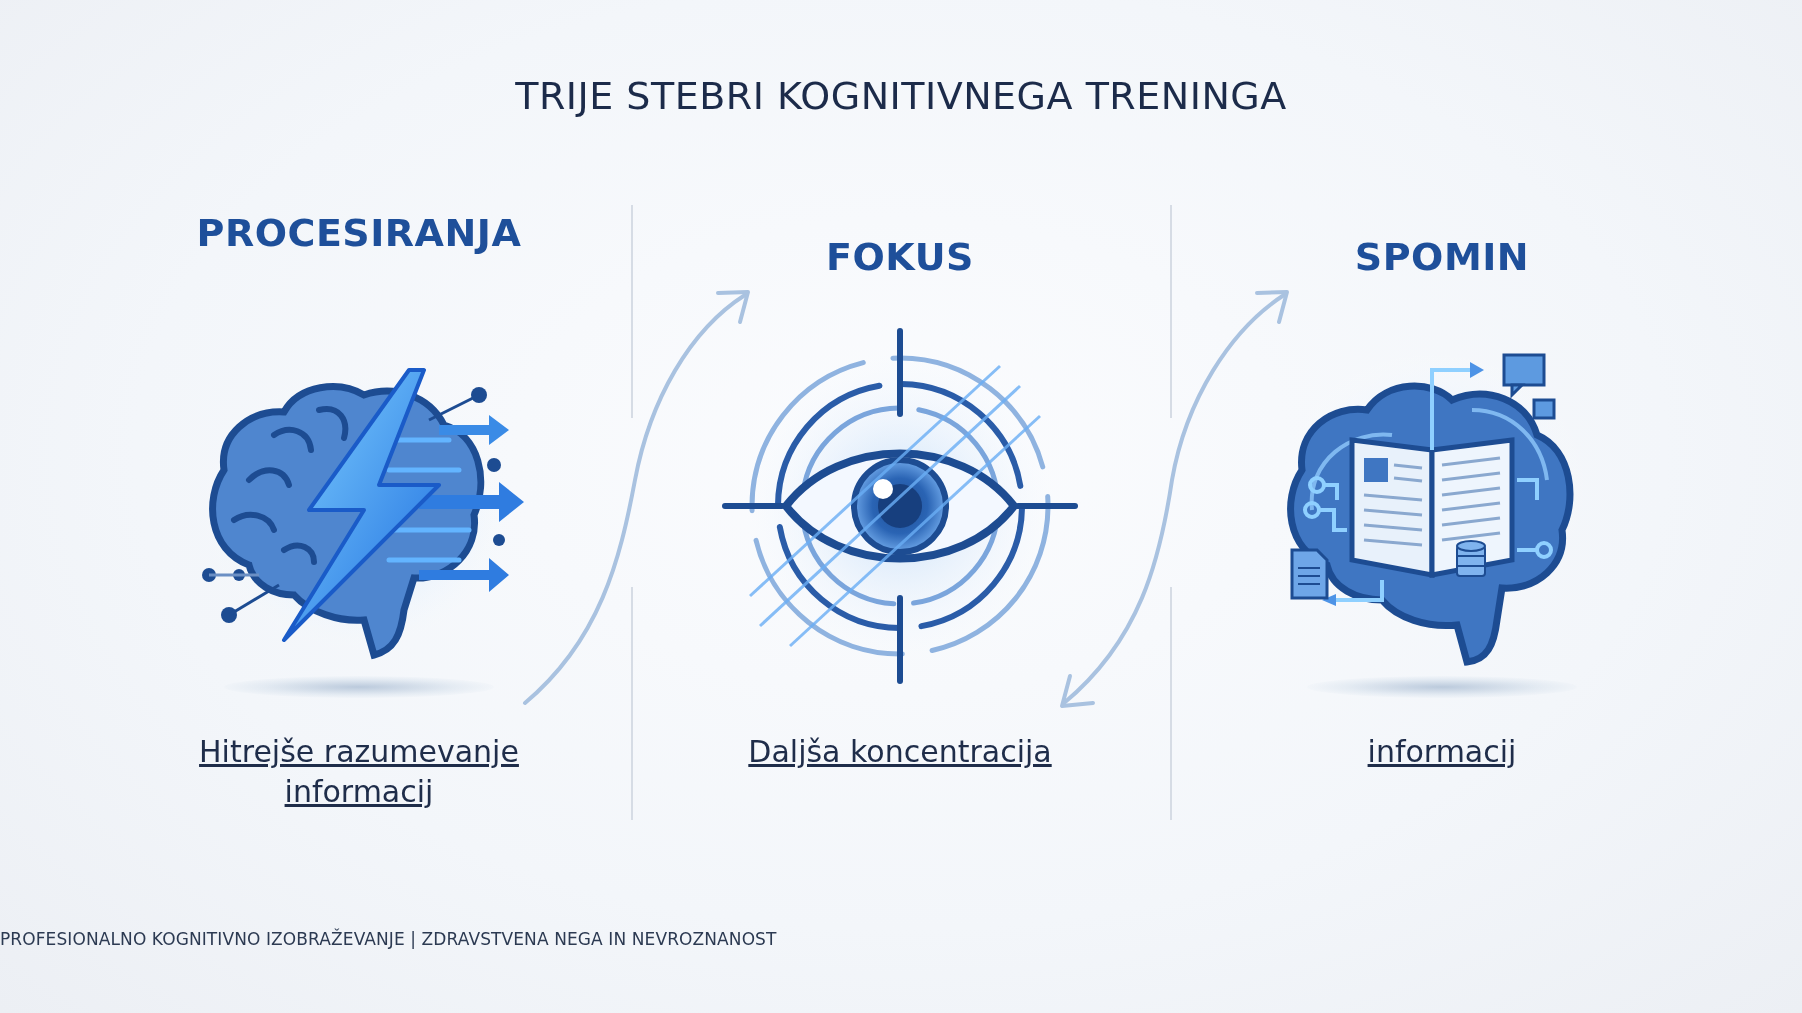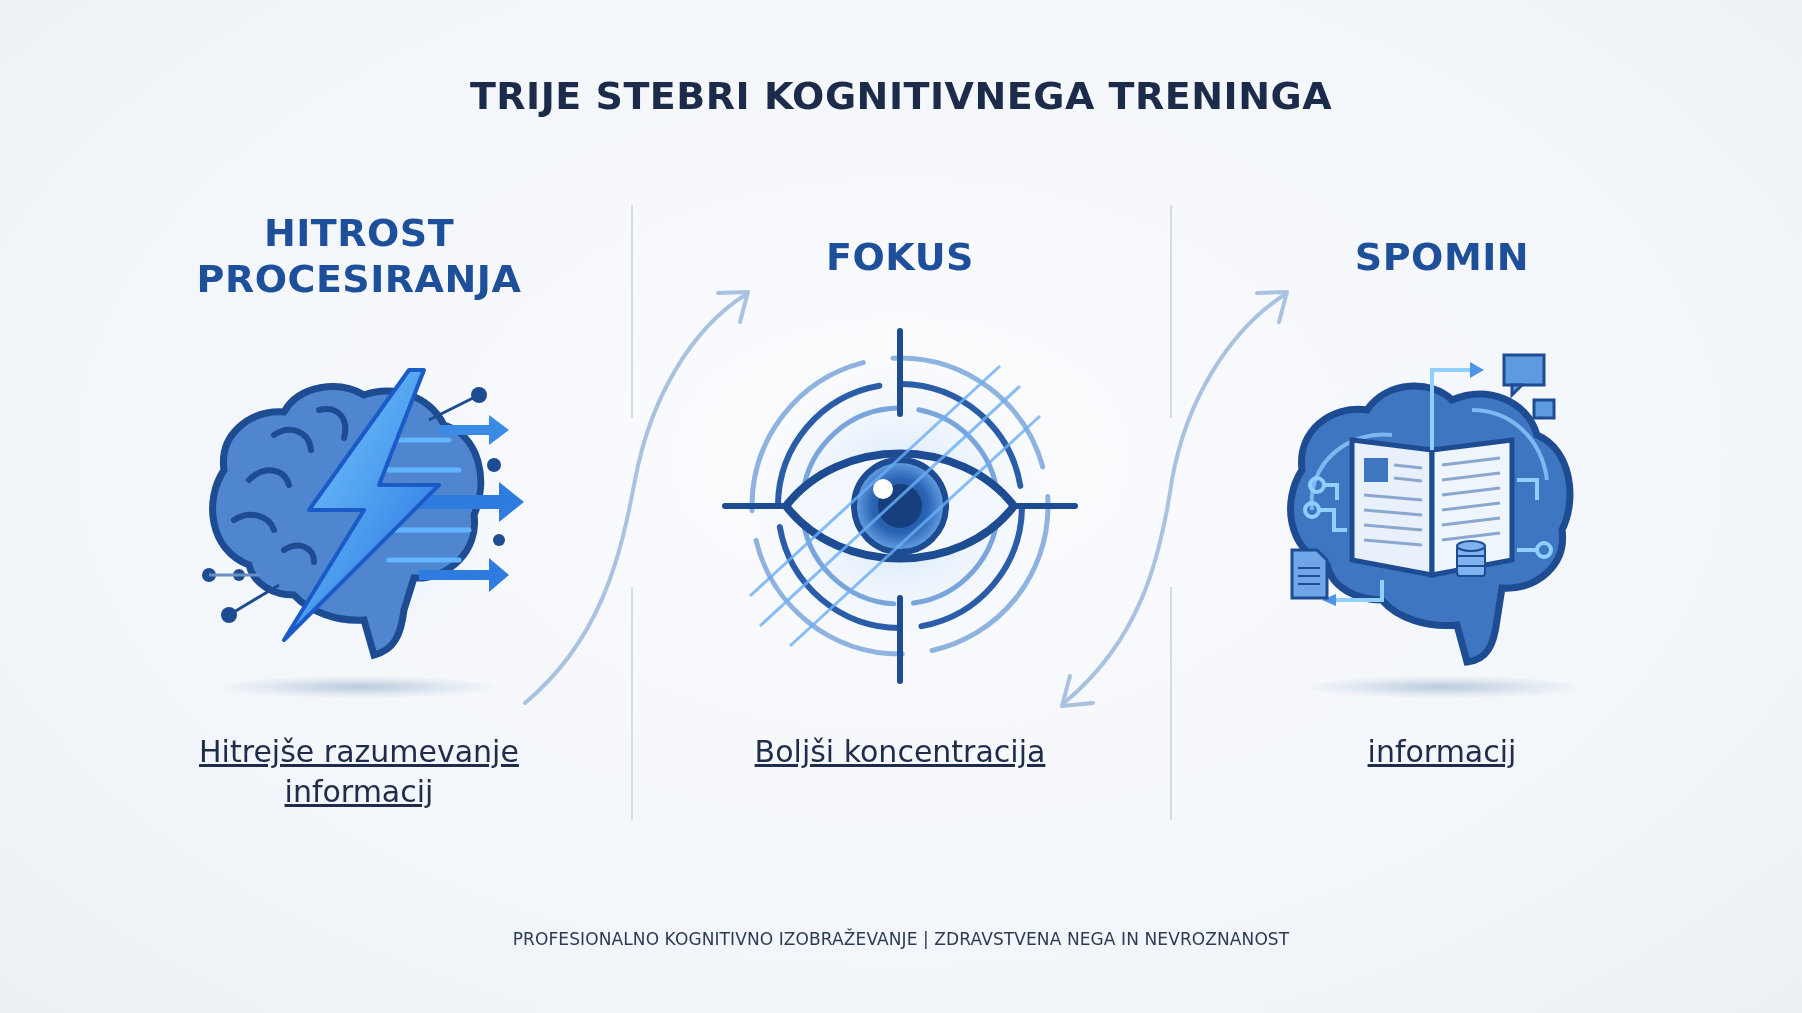--- a/index.html
+++ b/index.html
@@ -5,42 +5,42 @@
   html, body { margin: 0; padding: 0; }
   body {
     width: 1802px; height: 1013px; overflow: hidden; position: relative;
     background: radial-gradient(ellipse at 50% 45%, #fbfcfe 0%, #f3f6fa 60%, #eceff4 100%);
     font-family: "Liberation Sans", sans-serif;
   }
   .abs { position: absolute; }
   .title {
     left: 0; width: 1802px; top: 74px; text-align: center;
     font-family: "DejaVu Sans", sans-serif; font-size: 38px; letter-spacing: 0.5px;
-    color: #1c2b4a; font-weight: bold;
+    color: #1c2b4a; font-weight: normal;
   }
   .col { position: absolute; width: 460px; text-align: center; }
   .col-heading {
     position: absolute; left: 0; width: 100%;
     font-family: "DejaVu Sans", sans-serif; font-weight: bold; color: #1e4f9a;
     font-size: 38px; line-height: 46px; letter-spacing: 0.5px;
   }
   .col-desc {
     position: absolute; left: 0; width: 100%; top: 732px;
     font-family: "DejaVu Sans", sans-serif; font-size: 30px; line-height: 40px;
     color: #1f2d4a;
     text-decoration: underline;
   }
   .divider { position: absolute; width: 2px; background: #d6dce5; }
   .icon { position: absolute; }
   .shadow {
     position: absolute; height: 22px; border-radius: 50%;
     background: radial-gradient(ellipse at center, rgba(140,165,195,0.55) 0%, rgba(180,200,220,0.25) 50%, rgba(255,255,255,0) 75%);
   }
   .footer {
-    left: 0; width: 1802px; top: 929px; text-align: center;
+    left: 0; width: 1802px; top: 929px; text-align: left;
     font-family: "DejaVu Sans", sans-serif; font-size: 17px; color: #2c3a52;
     letter-spacing: 0.1px;
   }
   svg.flow { position: absolute; left: 0; top: 0; }
 </style>
 </head>
 <body>
 
 <div class="abs title">TRIJE STEBRI KOGNITIVNEGA TRENINGA</div>
 
@@ -56,21 +56,20 @@
   </g>
   <g fill="none" stroke="#a9c2e0" stroke-width="4" stroke-linecap="round" stroke-linejoin="round">
     <path d="M1064 703 C 1140 640, 1160 560, 1172 480 C 1186 400, 1230 330, 1284 295"></path>
     <path d="M1257 293 L 1287 292 L 1279 322"></path>
     <path d="M1070 676 L 1062 706 L 1093 703"></path>
   </g>
 </svg>
 
 <div class="col" style="left:129px; top:0; height:1013px;">
   <div class="col-heading" style="top:210px;">
-    <div>HITROST</div>
     <div>PROCESIRANJA</div>
   </div>
   <div class="shadow" style="left:95px; top:676px; width:270px;"></div>
   <svg class="icon" width="340" height="320" viewBox="0 0 340 320" style="left:60px; top:350px;">
     <defs>
       <radialGradient id="glow1" cx="50%" cy="50%" r="50%">
         <stop offset="0%" stop-color="#9fd0ff" stop-opacity="0.7"></stop>
         <stop offset="100%" stop-color="#ffffff" stop-opacity="0"></stop>
       </radialGradient>
       <linearGradient id="bolt1" x1="0" y1="0" x2="1" y2="1">
@@ -135,21 +134,21 @@
     <circle cx="180" cy="180" r="46" fill="url(#iris)" stroke="#1d4c92" stroke-width="6"></circle>
     <circle cx="180" cy="180" r="22" fill="#173f7e"></circle>
     <circle cx="163" cy="163" r="10" fill="#ffffff"></circle>
     <g stroke="#6aaef5" stroke-width="3" opacity="0.8">
       <line x1="40" y1="300" x2="300" y2="60"></line>
       <line x1="70" y1="320" x2="320" y2="90"></line>
       <line x1="30" y1="270" x2="280" y2="40"></line>
     </g>
   </svg>
   <div class="col-desc">
-    <div>Boljši koncentracija</div>
+    <div>Daljša koncentracija</div>
   </div>
 </div>
 
 <div class="col" style="left:1212px; top:0; height:790px;">
   <div class="col-heading" style="top:234px;">
     <div>SPOMIN</div>
   </div>
   <div class="shadow" style="left:95px; top:676px; width:270px;"></div>
   <svg class="icon" width="340" height="320" viewBox="0 0 340 320" style="left:60px; top:350px;">
     <defs>

